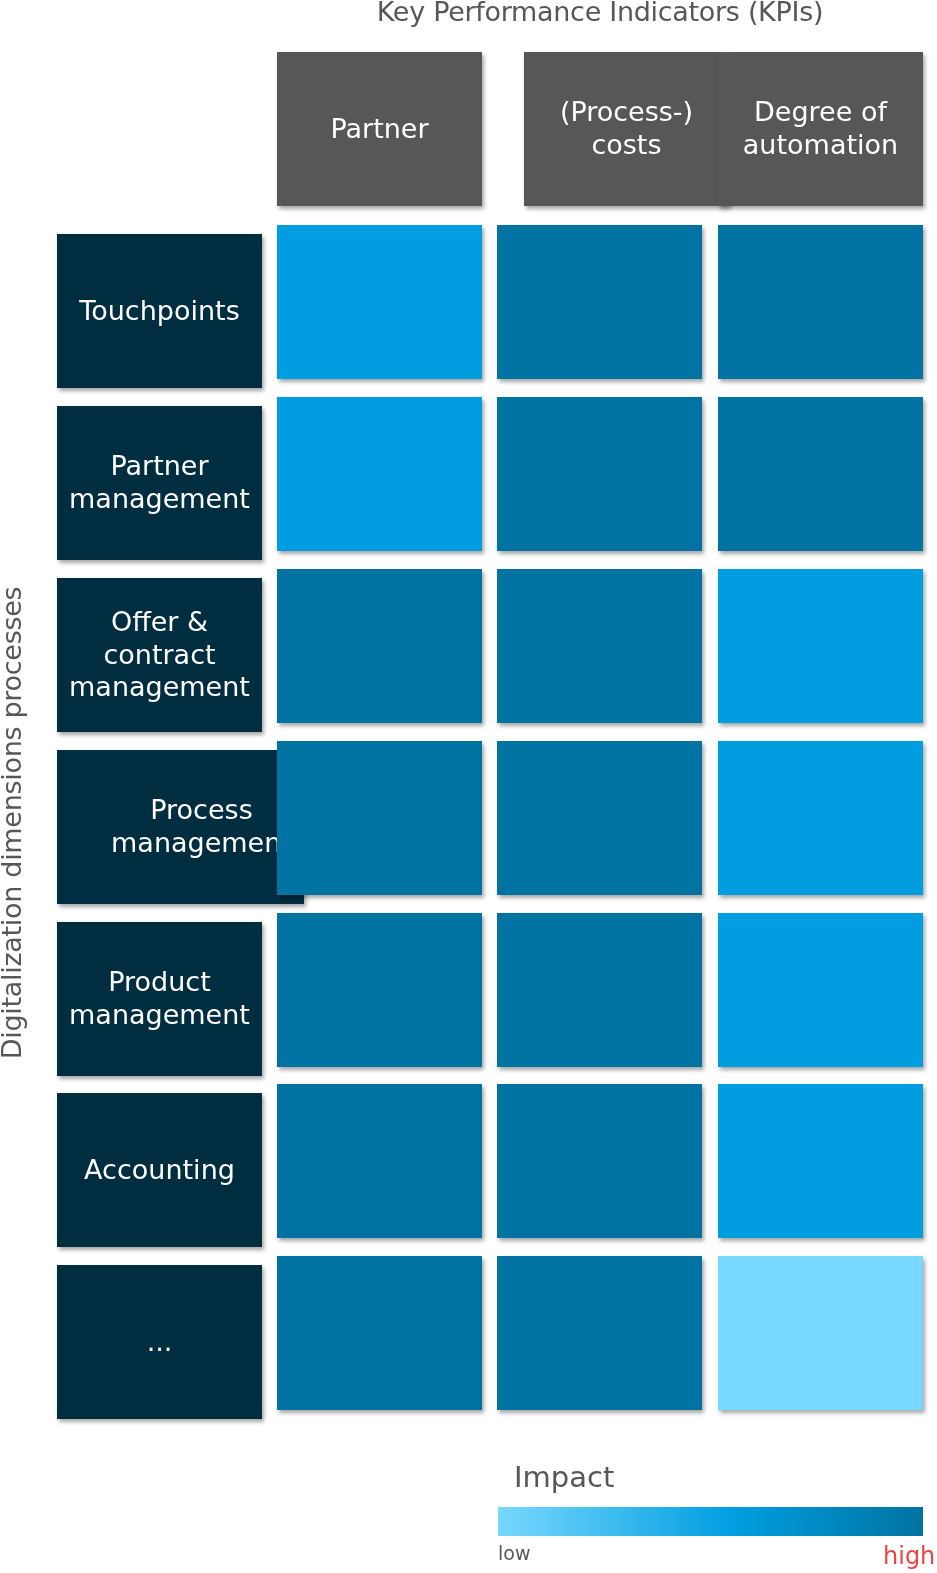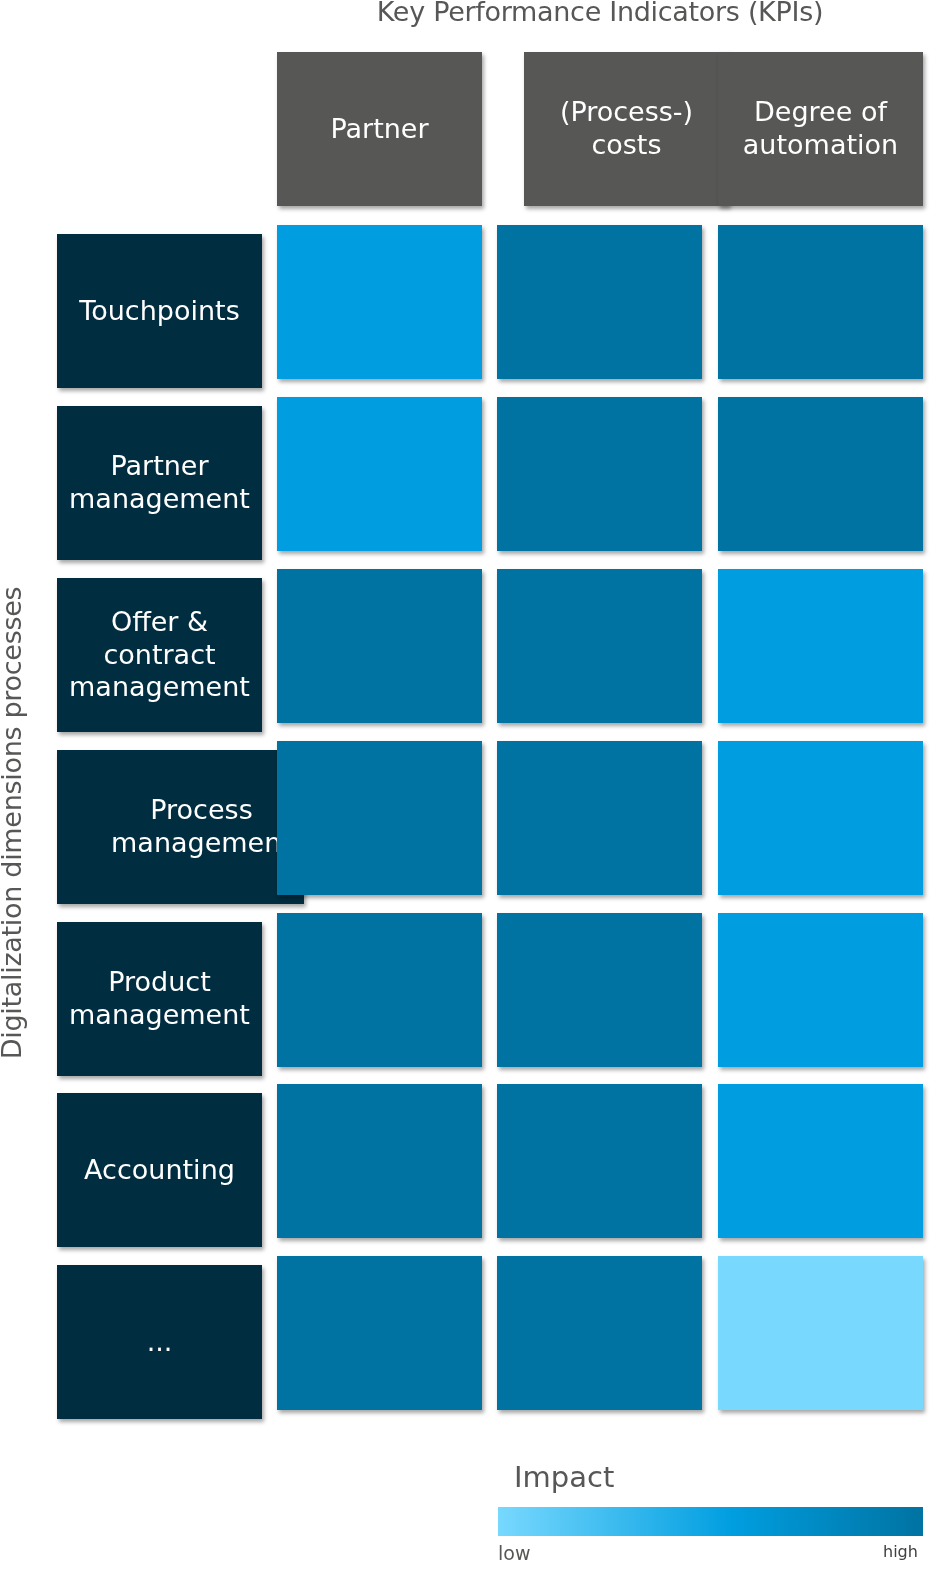--- a/index.html
+++ b/index.html
@@ -6,21 +6,21 @@
   body{width:937px;height:1573px;position:relative;overflow:hidden;font-family:"DejaVu Sans","Liberation Sans",sans-serif;}
   .title{position:absolute;left:277px;width:646px;top:-4px;text-align:center;font-size:27px;color:#575756;letter-spacing:-0.3px;}
   .ylabel{position:absolute;left:-237px;top:806px;width:500px;height:34px;transform:rotate(-90deg);text-align:center;font-size:27px;color:#575756;letter-spacing:-0.3px;}
   .box{position:absolute;width:205px;display:flex;align-items:center;justify-content:center;text-align:center;color:#fff;box-shadow:2px 3px 4px rgba(0,0,0,0.35);white-space:pre-line;line-height:1.22;}
   .hdr{background:#575756;height:154px;top:52px;font-size:27px;}
   .rowlabel{background:#012d40;left:57px;height:154px;font-size:27px;font-weight:normal;margin-top:9px;}
   .cell{height:154px;}
   .legend-title{position:absolute;left:498px;top:1460px;font-size:29px;color:#575756;margin-left:16px;}
   .legend-bar{position:absolute;left:498px;top:1507px;width:425px;height:29px;background:linear-gradient(to right,#78d8fe 0%,#009ee0 55%,#0073a2 100%);}
   .legend-low{position:absolute;left:498px;top:1542px;font-size:19px;color:#575756;}
-  .legend-high{position:absolute;left:883px;top:1542px;font-size:16px;color:#404040;}
+  .legend-high{position:absolute;left:883px;top:1542px;font-size:24px;color:#ef4444;}
 </style>
 </head>
 <body>
 
 <div class="title">Key Performance Indicators (KPIs)</div>
 <div class="ylabel">Digitalization dimensions processes</div>
 
 <div id="headers">
     <div class="box hdr" style="left: 277px;">Partner</div>
     <div class="box hdr" style="left: 524px;">(Process-)

